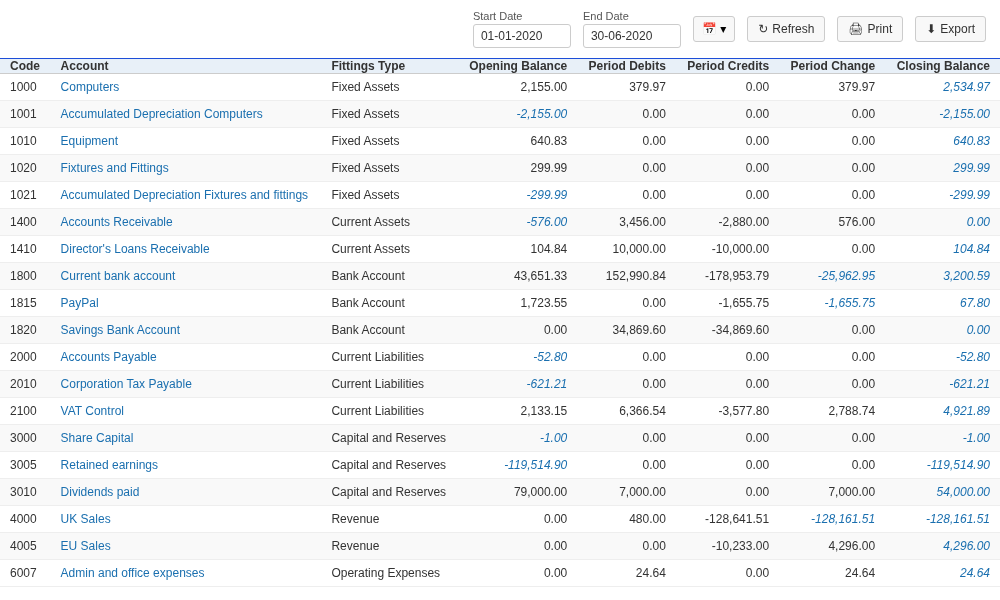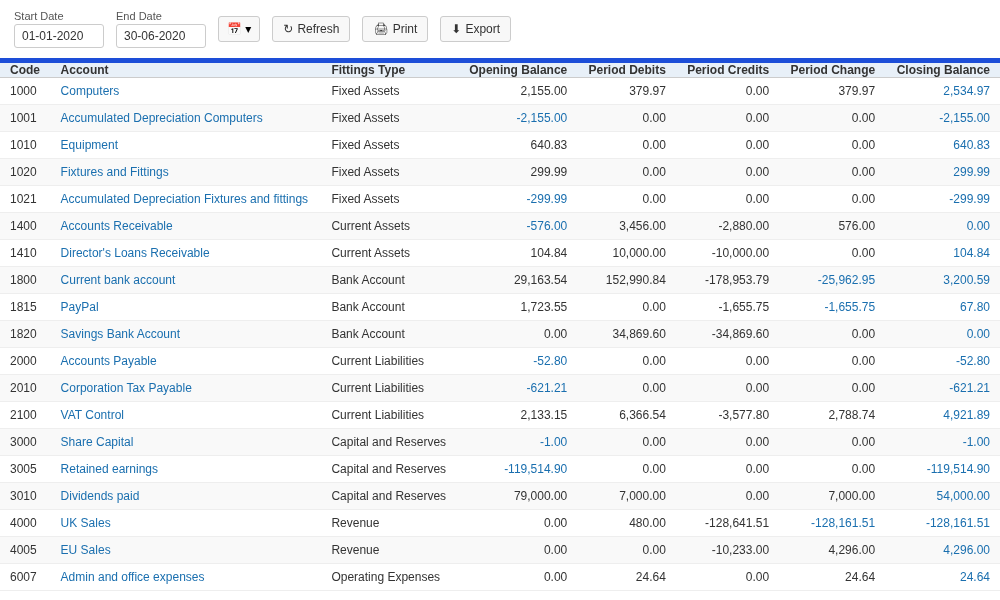--- a/index.html
+++ b/index.html
@@ -1,42 +1,43 @@
 <!DOCTYPE html>
 <html><head>
   <meta charset="utf-8">
   <style>
     * { box-sizing: border-box; margin: 0; padding: 0; }
     body { font-family: Arial, sans-serif; font-size: 12px; background: #fff; color: #333; }
 
     .toolbar {
       padding: 10px 14px;
-      border-bottom: 5px solid #1d4ed8;
+      border-bottom: 1px solid #1d4ed8;
       display: flex;
       align-items: center;
       gap: 12px;
       background: #fff;
+      justify-content: flex-end;
     }
     .date-group {
       display: flex;
       align-items: center;
       gap: 12px;
     }
     .date-label {
       font-size: 11px;
       color: #555;
       display: block;
       margin-bottom: 2px;
     }
     .date-input {
       border: 1px solid #ccc;
       border-radius: 3px;
       padding: 4px 7px;
       font-size: 12px;
-      width: 90px;
+      width: 98px;
       color: #333;
     }
     .toolbar-btn {
       display: flex;
       align-items: center;
       gap: 4px;
       border: 1px solid #ccc;
       border-radius: 3px;
       padding: 5px 10px;
       font-size: 12px;
@@ -103,21 +104,21 @@
       white-space: nowrap;
     }
 
     .link {
       color: #1a6faf;
       text-decoration: none;
       cursor: pointer;
       margin-top: 16px;
     }
 
-    .closing-blue { color: #1a6faf; }
+    .closing-blue { color: #1a6faf; font-style: italic; }
   </style>
 </head>
 <body>
 
 <div class="toolbar">
   <div class="date-group">
     <div>
       <span class="date-label">Start Date</span>
       <input type="text" class="date-input" value="01-01-2020" style="">
     </div>
@@ -223,21 +224,21 @@
       <td class="num ">104.84</td>
       <td class="num">10,000.00</td>
       <td class="num">-10,000.00</td>
       <td class="num ">0.00</td>
       <td class="num closing-blue">104.84</td>
     </tr>
         <tr>
       <td>1800</td>
       <td><a class="link" href="#">Current bank account</a></td>
       <td>Bank Account</td>
-      <td class="num ">29,163.54</td>
+      <td class="num ">43,651.33</td>
       <td class="num">152,990.84</td>
       <td class="num">-178,953.79</td>
       <td class="num closing-blue">-25,962.95</td>
       <td class="num closing-blue">3,200.59</td>
     </tr>
         <tr>
       <td>1815</td>
       <td><a class="link" href="#">PayPal</a></td>
       <td>Bank Account</td>
       <td class="num ">1,723.55</td>

